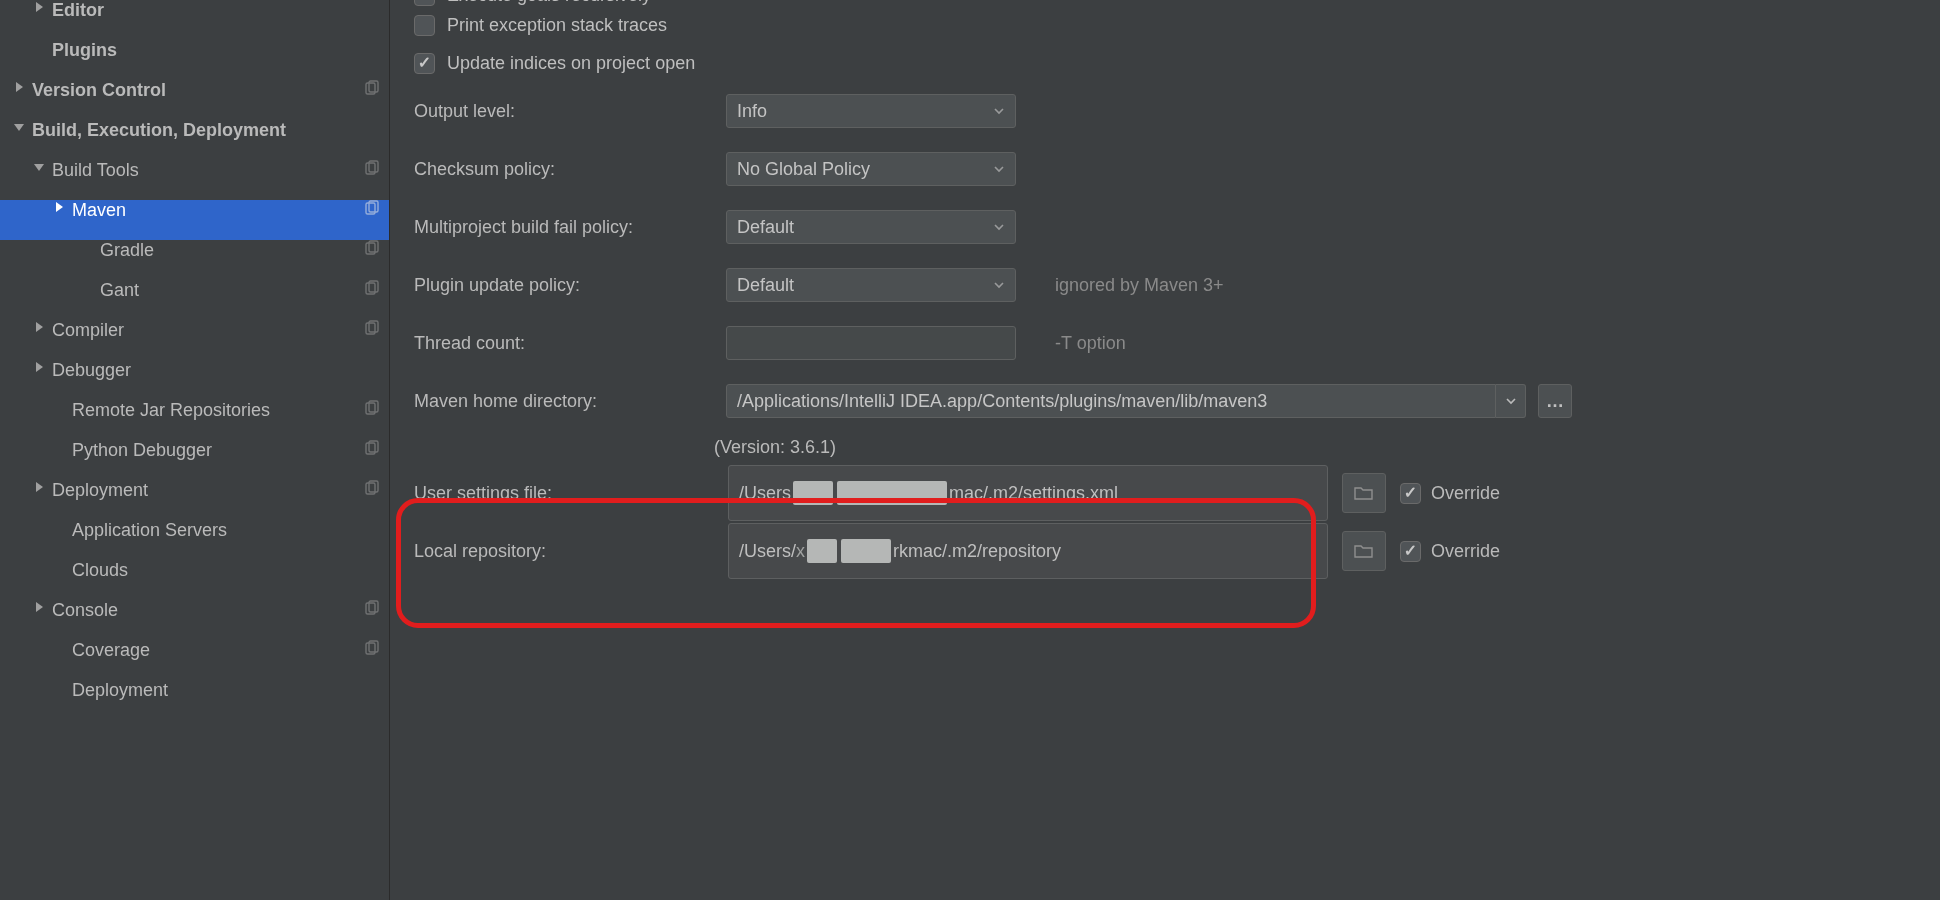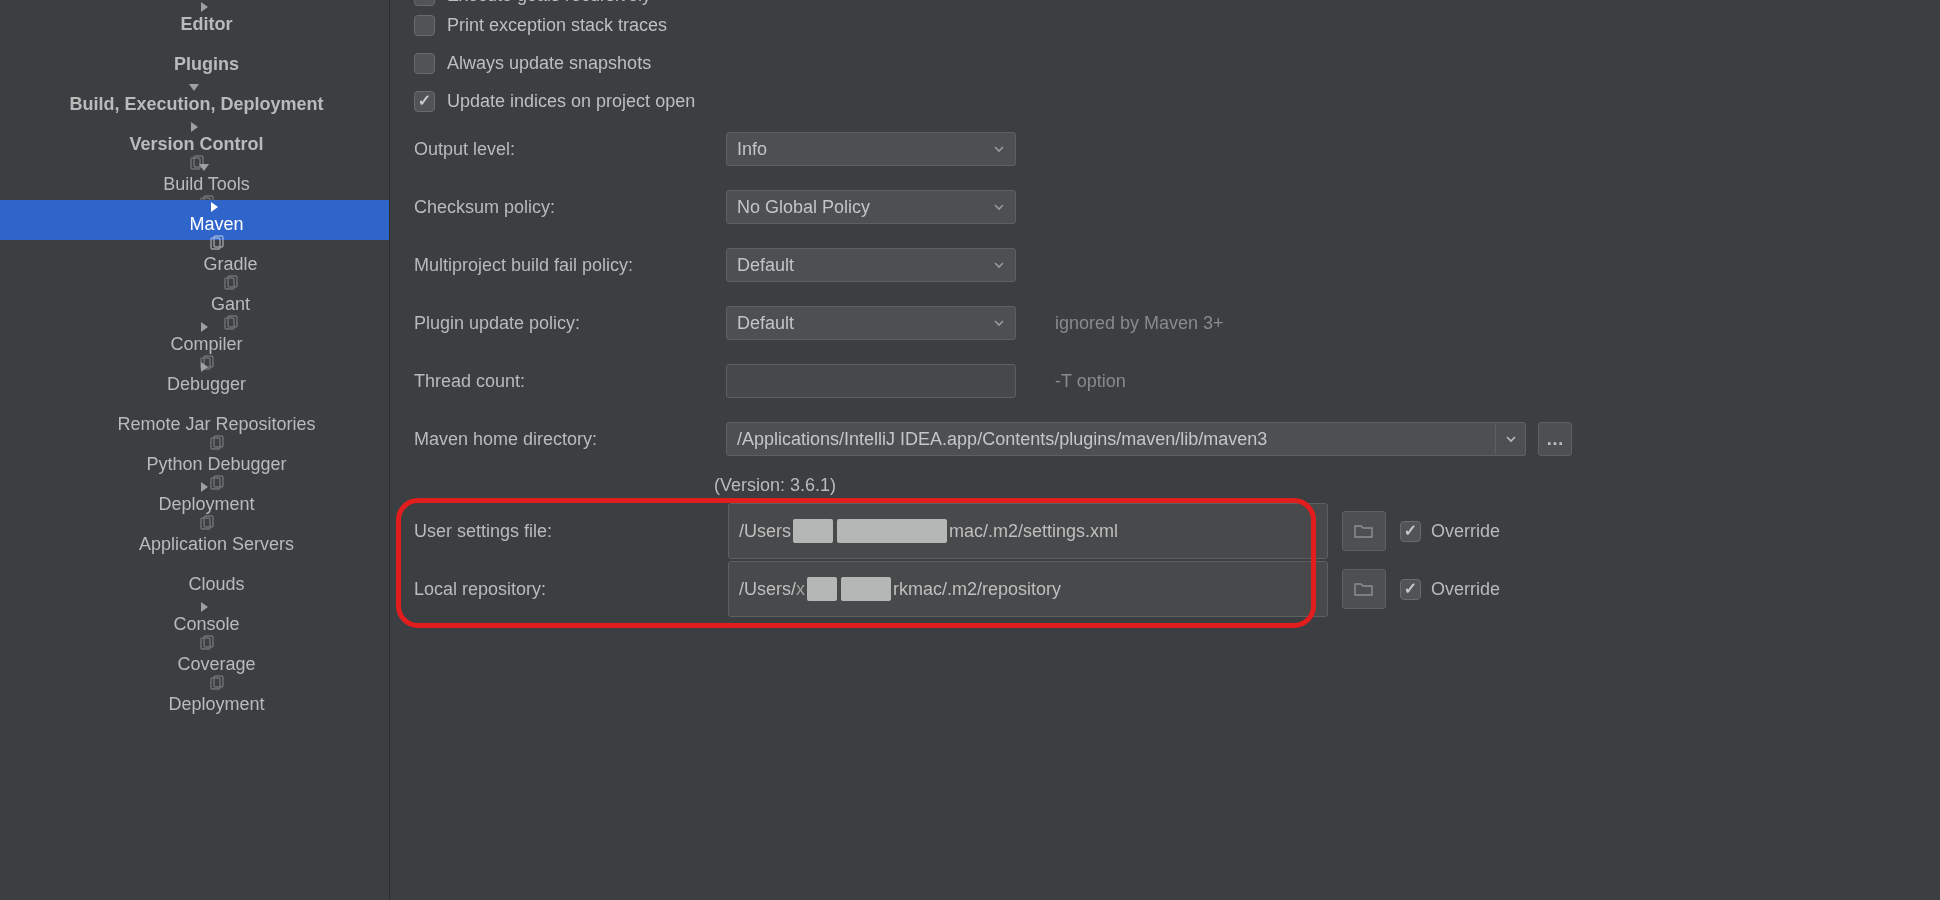--- a/index.html
+++ b/index.html
@@ -15,26 +15,24 @@
   }
   .sidebar {
     width: 390px;
     background: #3c3f41;
     border-right: 1px solid #2b2b2b;
     padding-top: 0;
     overflow: hidden;
   }
   .tree-item {
     display: flex;
-    align-items: center;
     height: 40px;
     padding-right: 8px;
     cursor: pointer;
     position: relative;
-    flex-direction: column;
   }
   .tree-item.selected { background: #2f65ca; color: #fff; }
   .tree-item .arrow {
     width: 14px; height: 14px;
     display: inline-flex; align-items: center; justify-content: center;
     margin-right: 6px;
     flex-shrink: 0;
   }
   .tree-item .label { font-weight: 600; flex: 1; white-space: nowrap; }
   .tree-item .label.normal { font-weight: 400; }
@@ -145,38 +143,38 @@
         </span>
         <span class="label ">Editor</span>
       </div>
       <div class="tree-item indent-1">
         <span class="arrow"></span>
         <span class="label ">Plugins</span>
       </div>
       <div class="tree-item indent-0">
         <span class="arrow">
           <svg class="tri" viewBox="0 0 12 12">
+            <path d="M3 1l7 5-7 5z" fill="#a0a0a0"></path>
+          </svg>
+        </span>
+        <span class="label ">Version Control</span>
+        <span class="copy-icon">
+          <svg class="copy" viewBox="0 0 18 18">
+            <rect x="3" y="3" width="9" height="11" rx="1.5" fill="none" stroke="#9a9a9a" stroke-width="1.4"></rect>
+            <rect x="6" y="1" width="9" height="11" rx="1.5" fill="none" stroke="#9a9a9a" stroke-width="1.4"></rect>
+          </svg>
+        </span>
+      </div>
+      <div class="tree-item indent-0">
+        <span class="arrow">
+          <svg class="tri" viewBox="0 0 12 12">
             <path d="M1 3l5 7 5-7z" fill="#a0a0a0"></path>
           </svg>
         </span>
         <span class="label ">Build, Execution, Deployment</span>
-      </div>
-      <div class="tree-item indent-0">
-        <span class="arrow">
-          <svg class="tri" viewBox="0 0 12 12">
-            <path d="M3 1l7 5-7 5z" fill="#a0a0a0"></path>
-          </svg>
-        </span>
-        <span class="label ">Version Control</span>
-        <span class="copy-icon">
-          <svg class="copy" viewBox="0 0 18 18">
-            <rect x="3" y="3" width="9" height="11" rx="1.5" fill="none" stroke="#9a9a9a" stroke-width="1.4"></rect>
-            <rect x="6" y="1" width="9" height="11" rx="1.5" fill="none" stroke="#9a9a9a" stroke-width="1.4"></rect>
-          </svg>
-        </span>
       </div>
       <div class="tree-item indent-1">
         <span class="arrow">
           <svg class="tri" viewBox="0 0 12 12">
             <path d="M1 3l5 7 5-7z" fill="#a0a0a0"></path>
           </svg>
         </span>
         <span class="label normal">Build Tools</span>
         <span class="copy-icon">
           <svg class="copy" viewBox="0 0 18 18">
@@ -316,24 +314,20 @@
 
 <div class="main">
 
   <div class="chk-row" style="height:14px; overflow:hidden; align-items:flex-end; margin-top:-8px;">
     <span class="chk checked"></span>
     <span class="clabel">Execute goals recursively</span>
   </div>
   <div class="chk-row">
     <span class="chk"></span>
     <span class="clabel">Print exception stack traces</span>
-  </div>
-  <div class="chk-row">
-    <span class="chk"></span>
-    <span class="clabel">Always update snapshots</span>
   </div>
   <div class="chk-row">
     <span class="chk checked"></span>
     <span class="clabel">Update indices on project open</span>
   </div>
 
   <div class="form-row">
     <div class="form-label">Output level:</div>
     <div class="select">
       <span class="sval">Info</span>

